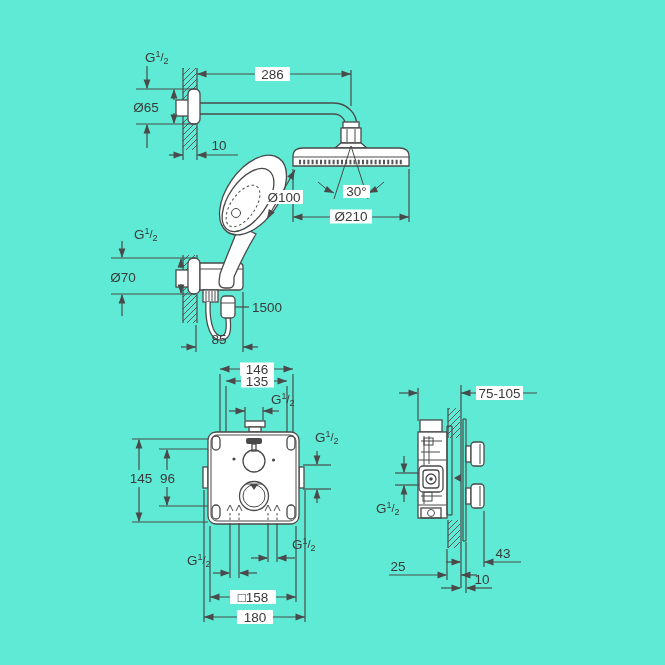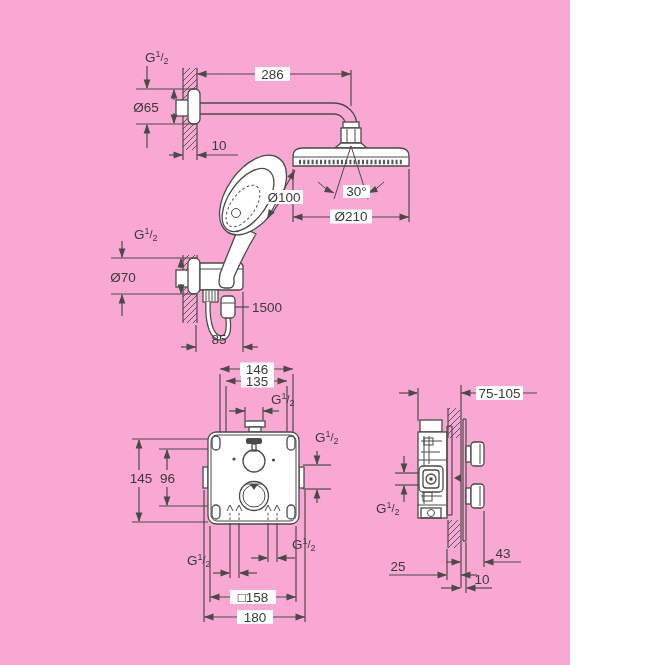--- a/index.html
+++ b/index.html
@@ -1,16 +1,16 @@
 <!DOCTYPE html>
 <html><head>
 <meta charset="utf-8">
 <style>
   html,body{margin:0;padding:0;background:#fff;}
-  #stage{width:570px;height:665px;background:#f9a8d4;position:relative;overflow:hidden;
+  #stage{width:665px;height:665px;background:#5eead4;position:relative;overflow:hidden;
          font-family:"Liberation Sans","DejaVu Sans",sans-serif;text-align:right;}
   svg{display:block;}
   text{fill:#3a3a3a;font-family:"Liberation Sans","DejaVu Sans",sans-serif;font-size:13.5px;}
   .ln{stroke:#4a4a4a;stroke-width:1.2;fill:none;}
   .fx{stroke:#4a4a4a;stroke-width:1.3;fill:#ffffff;}
   .fxn{stroke:#4a4a4a;stroke-width:1.3;fill:none;}
   .ko{fill:#ffffff;stroke:none;}
   .ah{fill:#4a4a4a;stroke:none;}
   .thin{stroke:#4a4a4a;stroke-width:1;fill:none;}
 </style>

